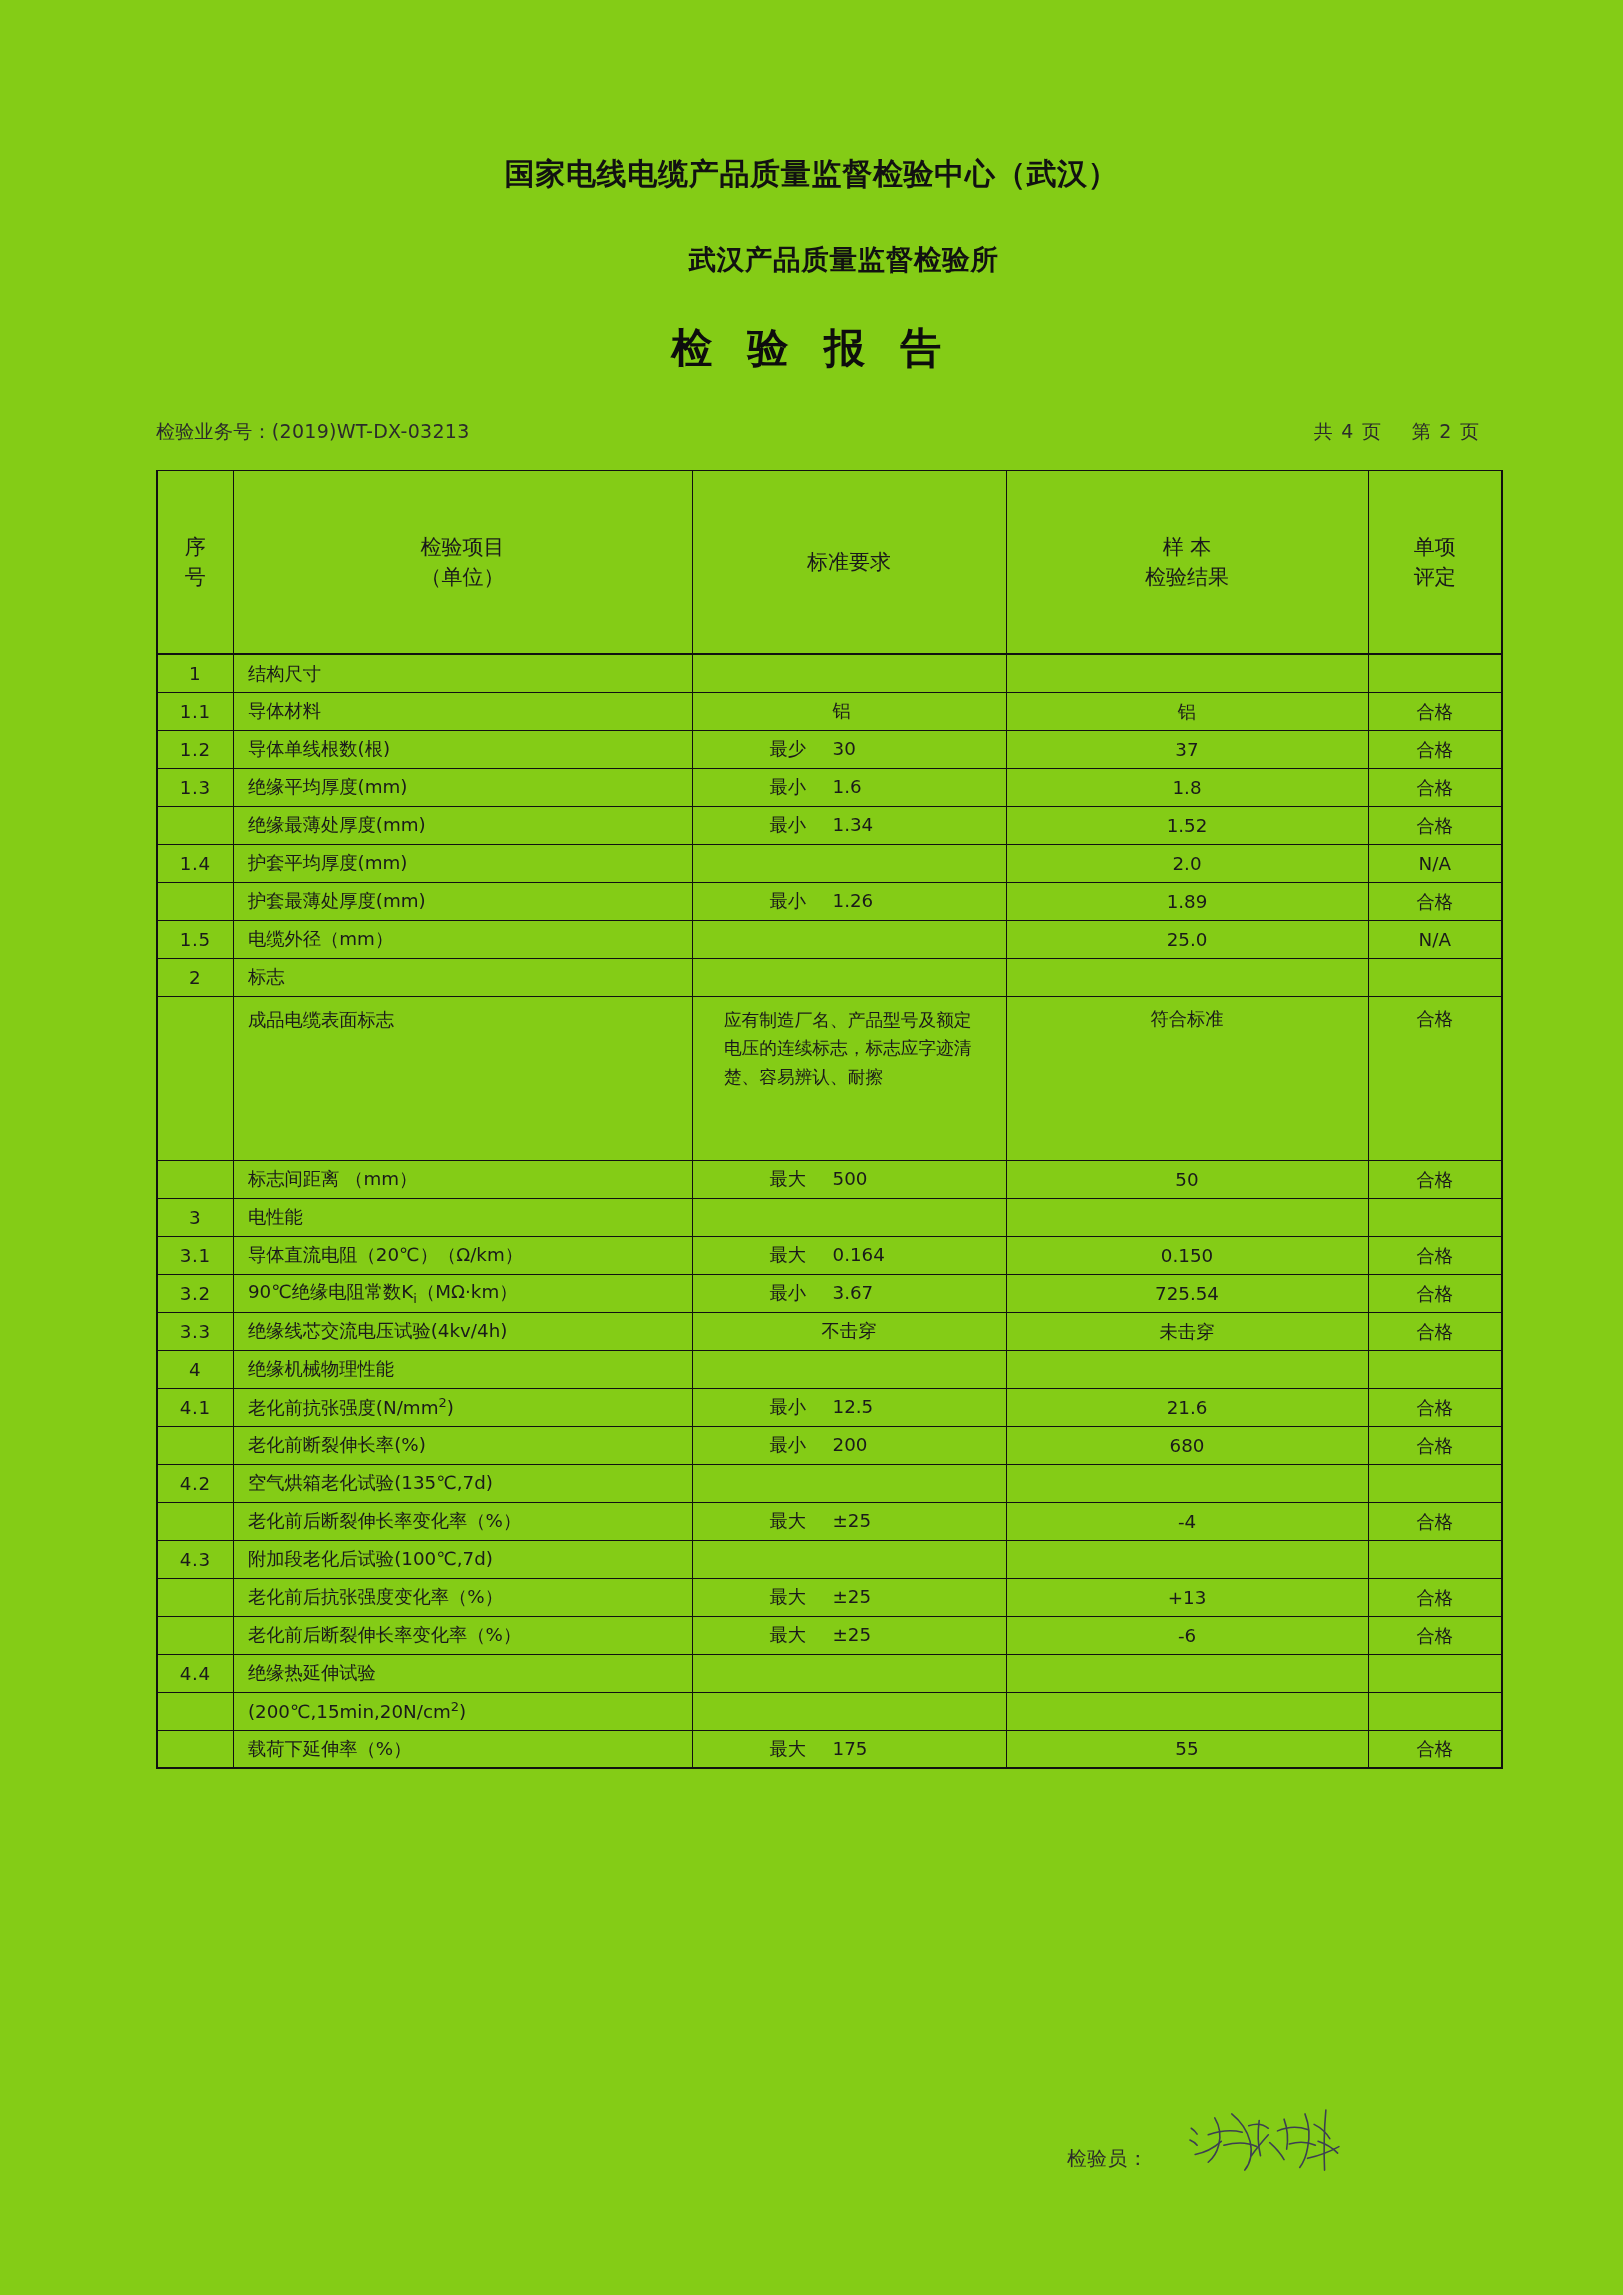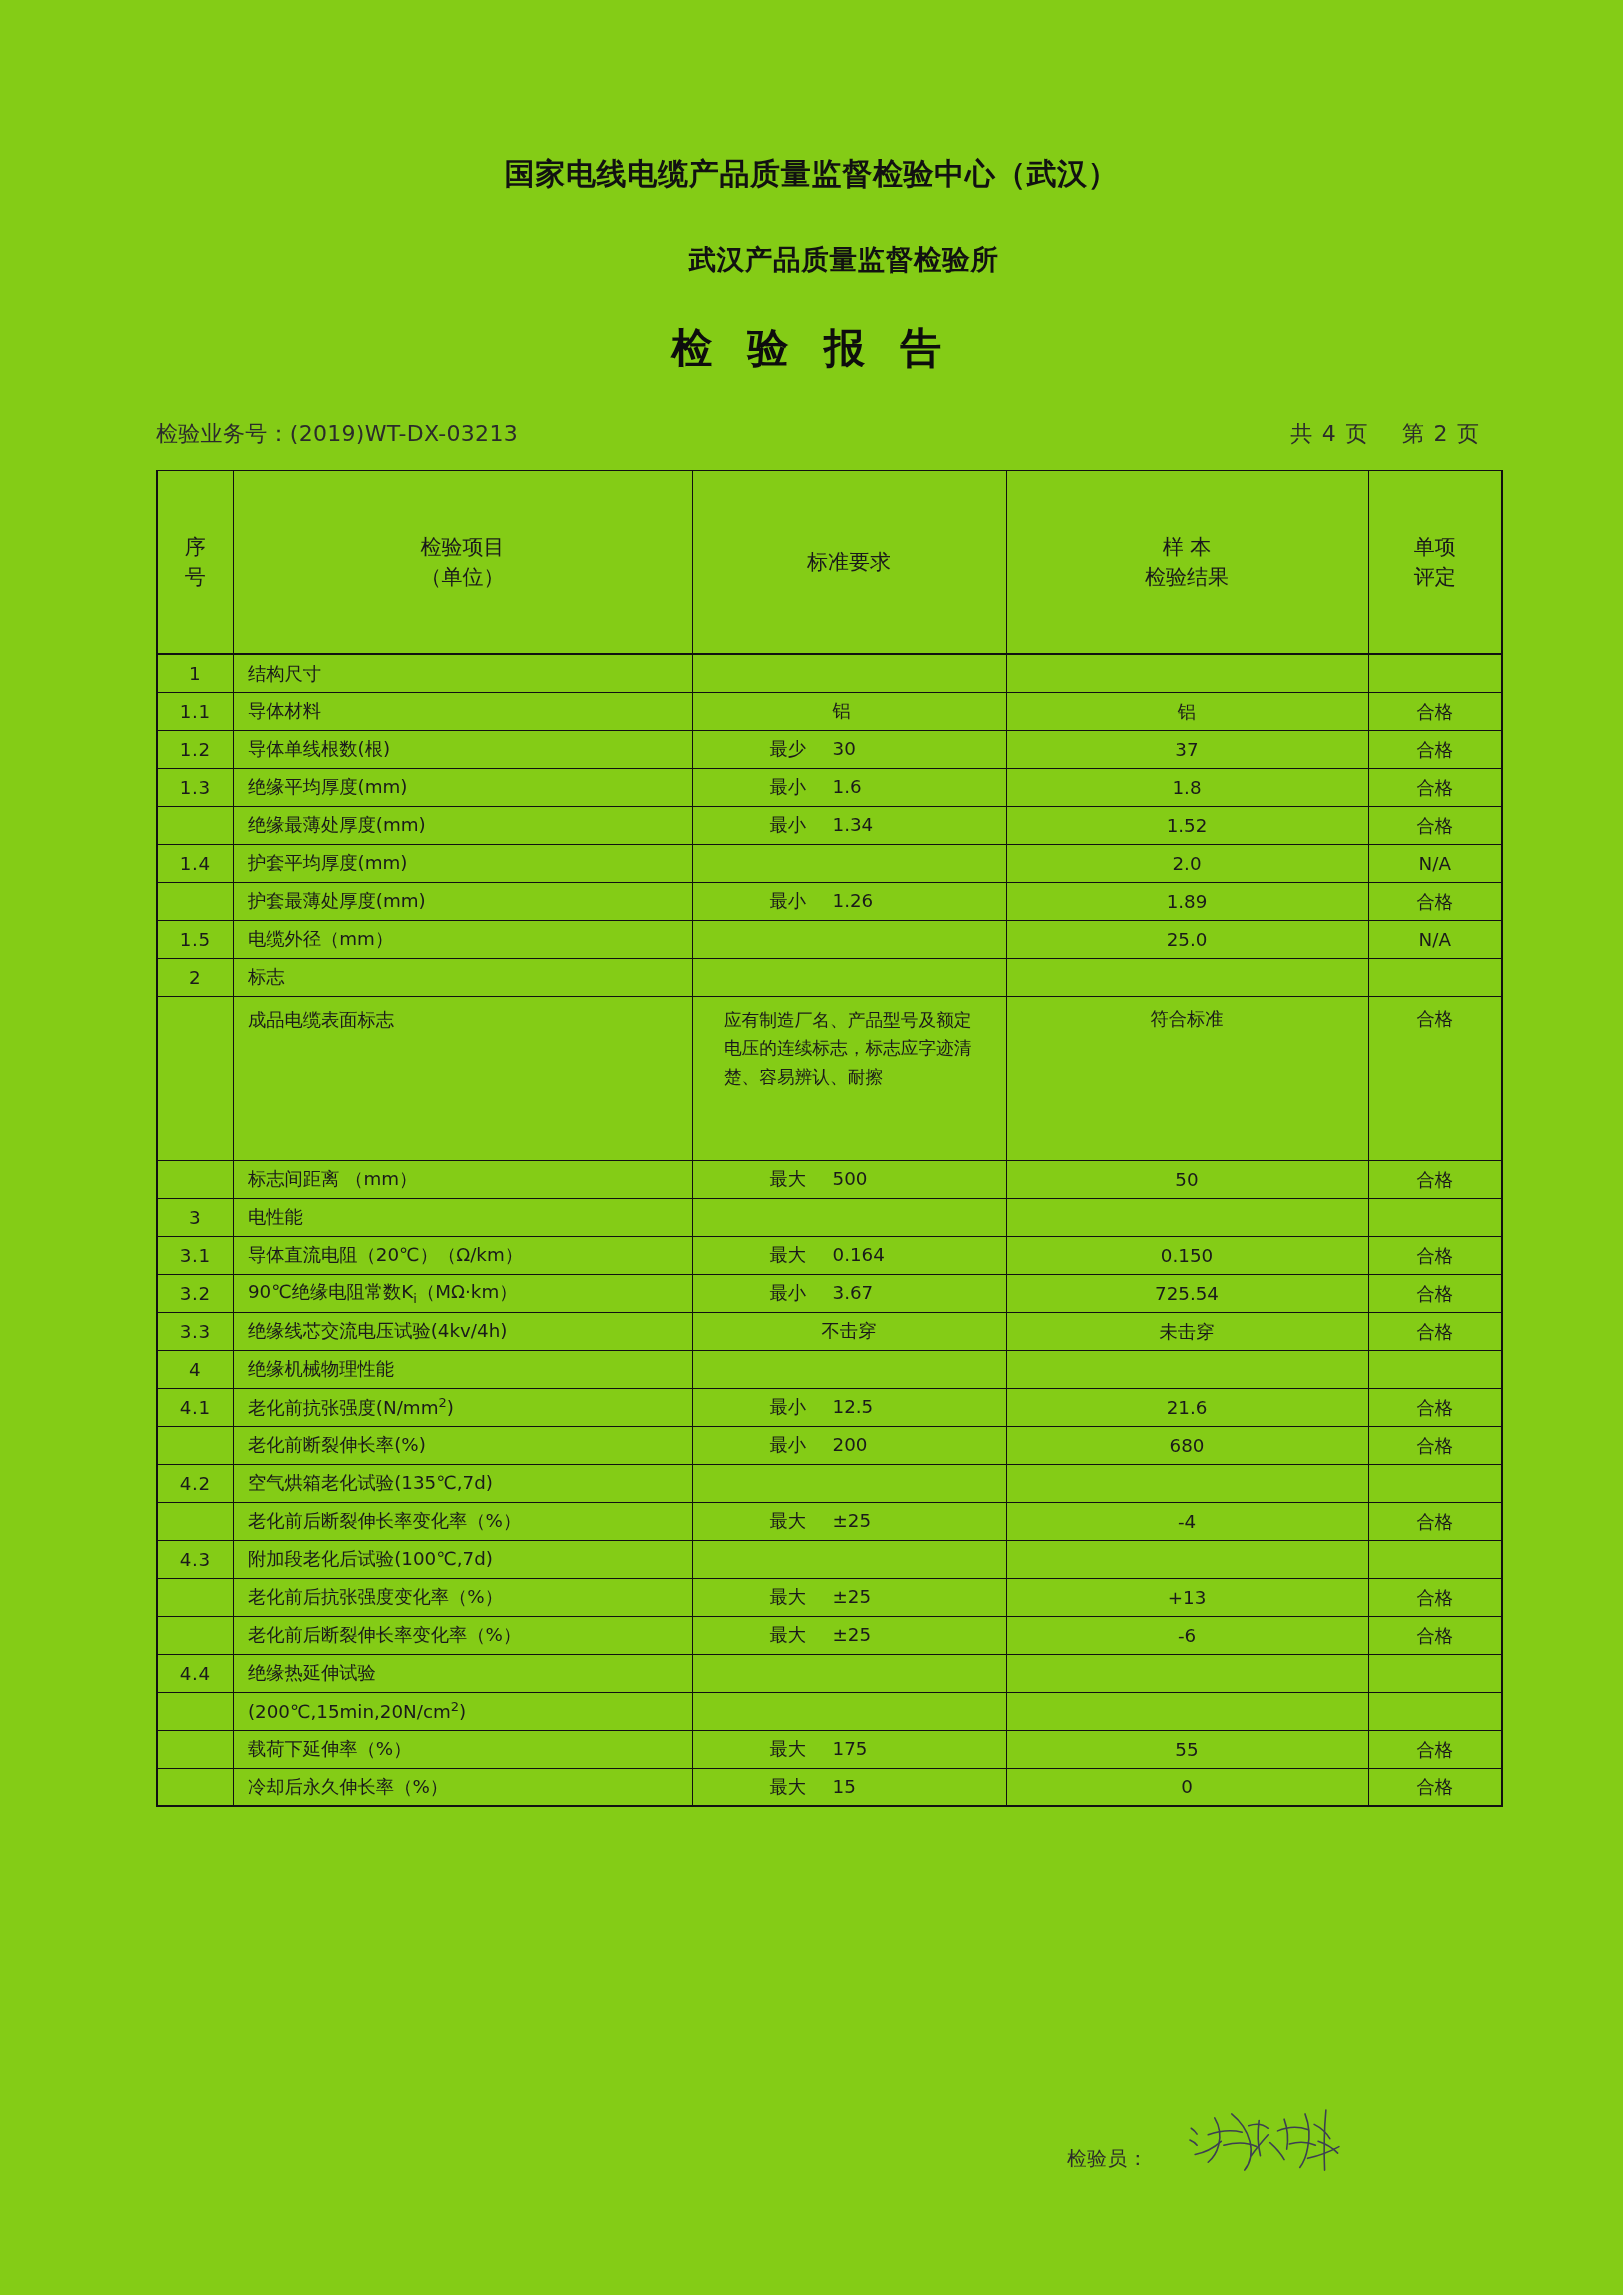--- a/index.html
+++ b/index.html
@@ -57,21 +57,21 @@
   }
 
   .meta-row {
     position: absolute;
     top: 419px;
     left: 156px;
     width: 1344px;
     display: flex;
     justify-content: space-between;
     align-items: baseline;
-    font-size: 22px;
+    font-size: 19px;
     color: #2b2b2b;
   }
   .meta-left { white-space: pre; letter-spacing: 0.3px; }
   .meta-right { white-space: pre; letter-spacing: 1.3px; padding-right: 19.6px; }
 
   
   .report-table {
     position: absolute;
     top: 470px;
     left: 156px;
@@ -507,32 +507,20 @@
           <td class="item">载荷下延伸率（%）</td>
           <td class="std">
             <div class="std-pair">
               <span class="qual">最大</span>
               <span class="val">175</span>
             </div>
           </td>
           <td class="res">55</td>
           <td class="eval col-last">合格</td>
         </tr>
-        <tr class="row-h">
-          <td class="no col-first"></td>
-          <td class="item">冷却后永久伸长率（%）</td>
-          <td class="std">
-            <div class="std-pair">
-              <span class="qual">最大</span>
-              <span class="val">15</span>
-            </div>
-          </td>
-          <td class="res">0</td>
-          <td class="eval col-last">合格</td>
-        </tr>
       </tbody>
   </table>
 
   <div class="footer">
     <div class="inspector-label">检验员：</div>
     <div class="signature">
       <svg viewBox="0 0 280 110" width="183" height="72" aria-hidden="true">
         <g fill="none" stroke="#3c3f52" stroke-width="2.4" stroke-linecap="round" stroke-linejoin="round">
           <path d="M8 34 q6 4 9 9"></path>
           <path d="M6 52 q7 3 11 8"></path>

